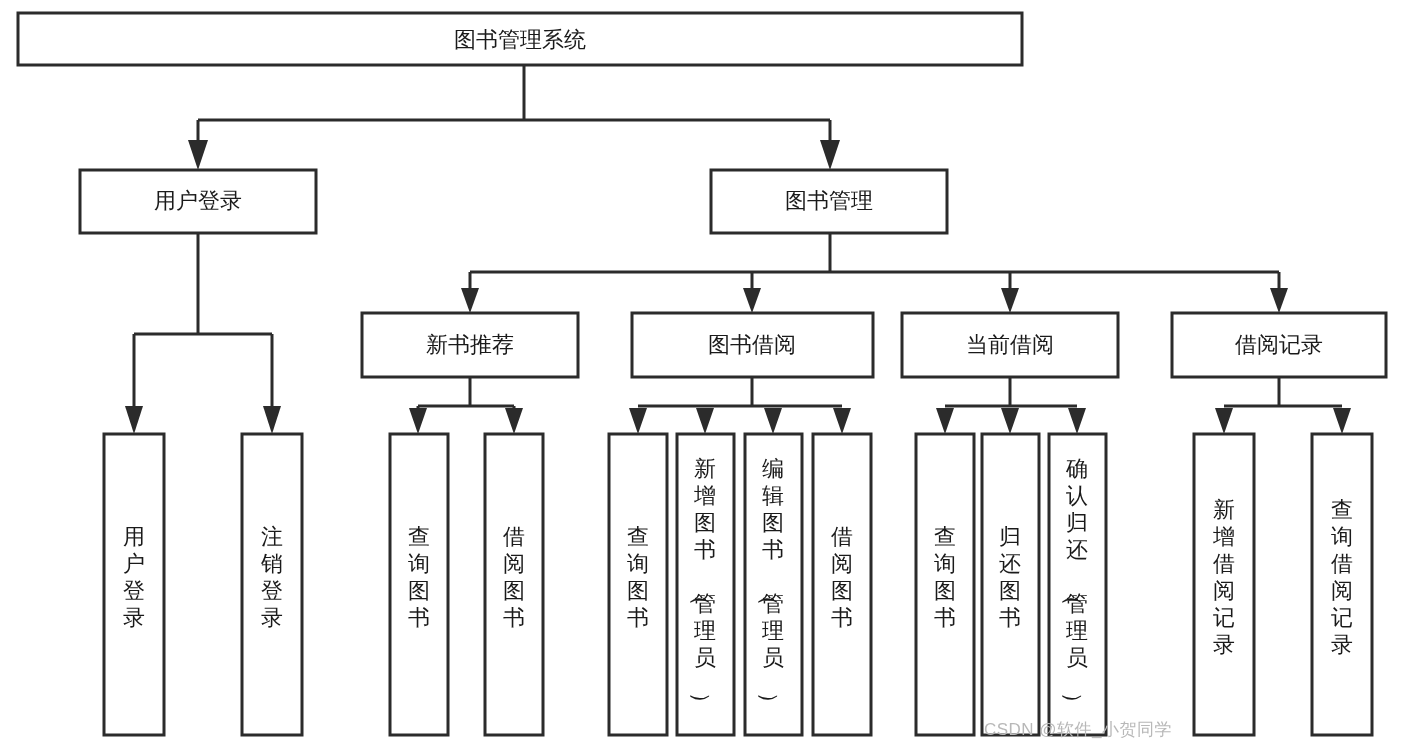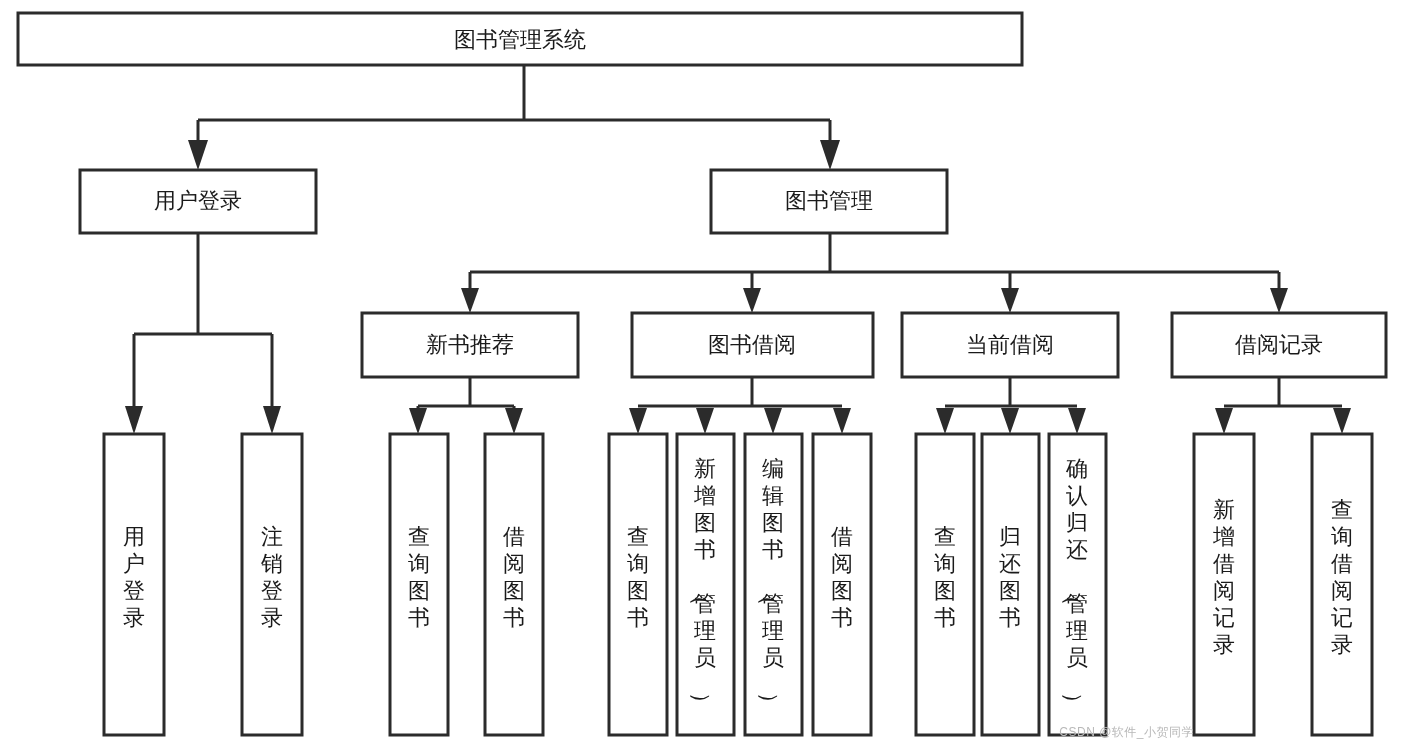--- a/index.html
+++ b/index.html
@@ -11,21 +11,20 @@
     width: 1405px;
     height: 747px;
     font-family: "Liberation Sans", "DejaVu Sans", sans-serif;
     overflow: hidden;
     position: relative;
   }
   #diagram-root {
     position: relative;
     width: 1180px;
     height: 747px;
-    padding-left: 22px;
   }
   svg#tree {
     position: absolute;
     top: 0;
     left: 0;
     width: 1405px;
     height: 747px;
     display: block;
   }
   .node-box {
@@ -54,21 +53,21 @@
     font-family: "Liberation Sans", "DejaVu Sans", sans-serif;
     fill: #1a1a1a;
     font-size: 22px;
     text-anchor: middle;
   }
   .watermark {
     position: absolute;
     right: 8px;
     bottom: 6px;
     font-family: "Liberation Sans", "DejaVu Sans", sans-serif;
-    font-size: 12px;
+    font-size: 17px;
     color: #b8b8b8;
     letter-spacing: 0.5px;
     white-space: nowrap;
     user-select: none;
   }
 </style>
 </head>
 <body>
 
 <div id="diagram-root">

